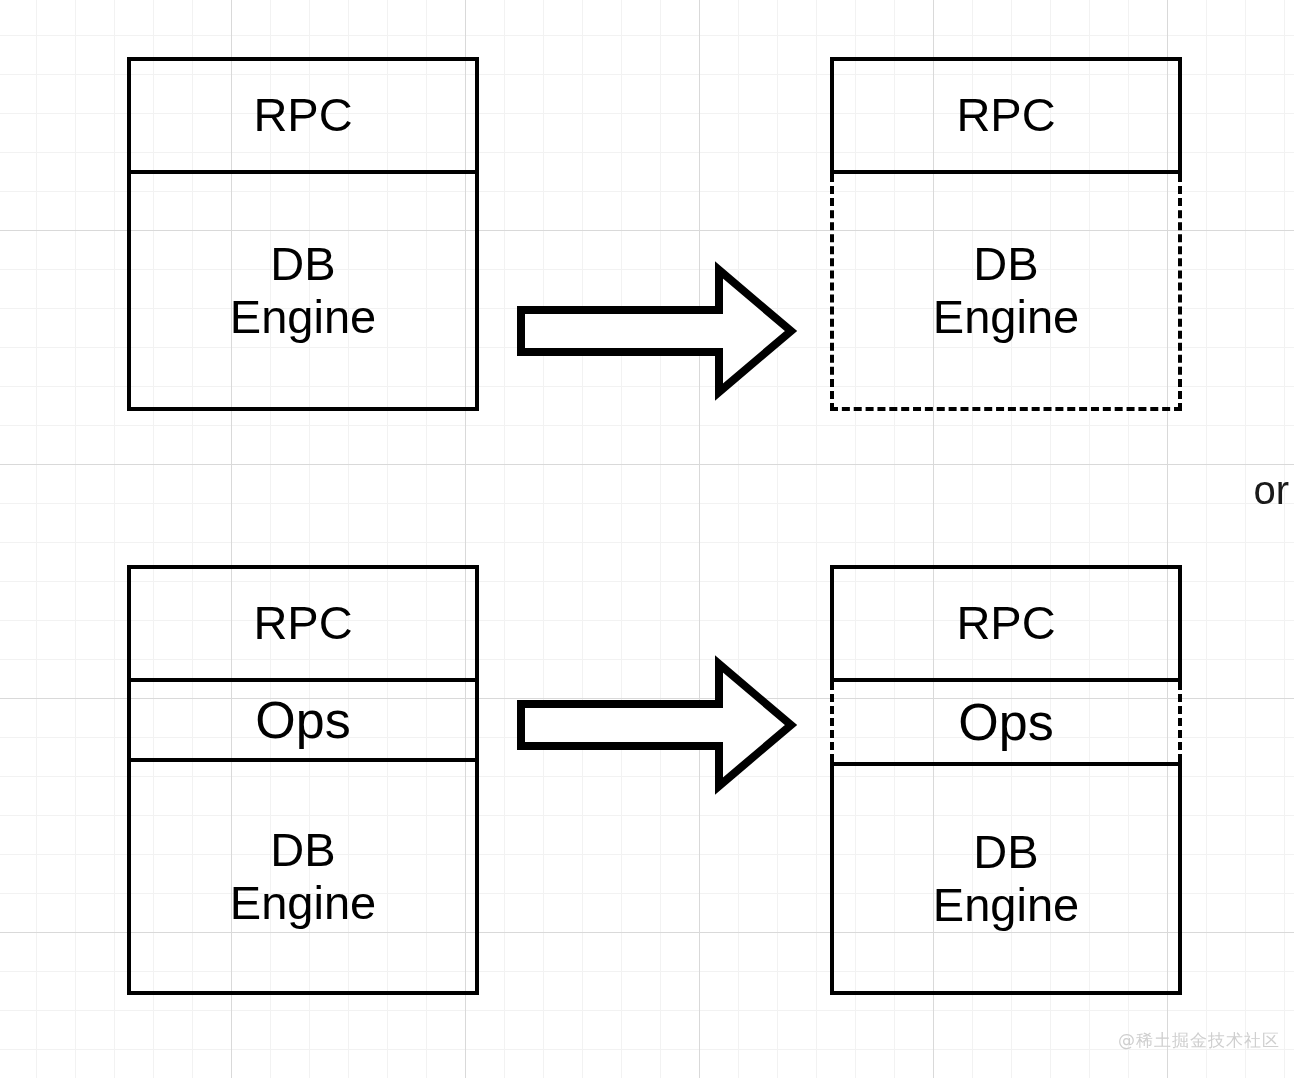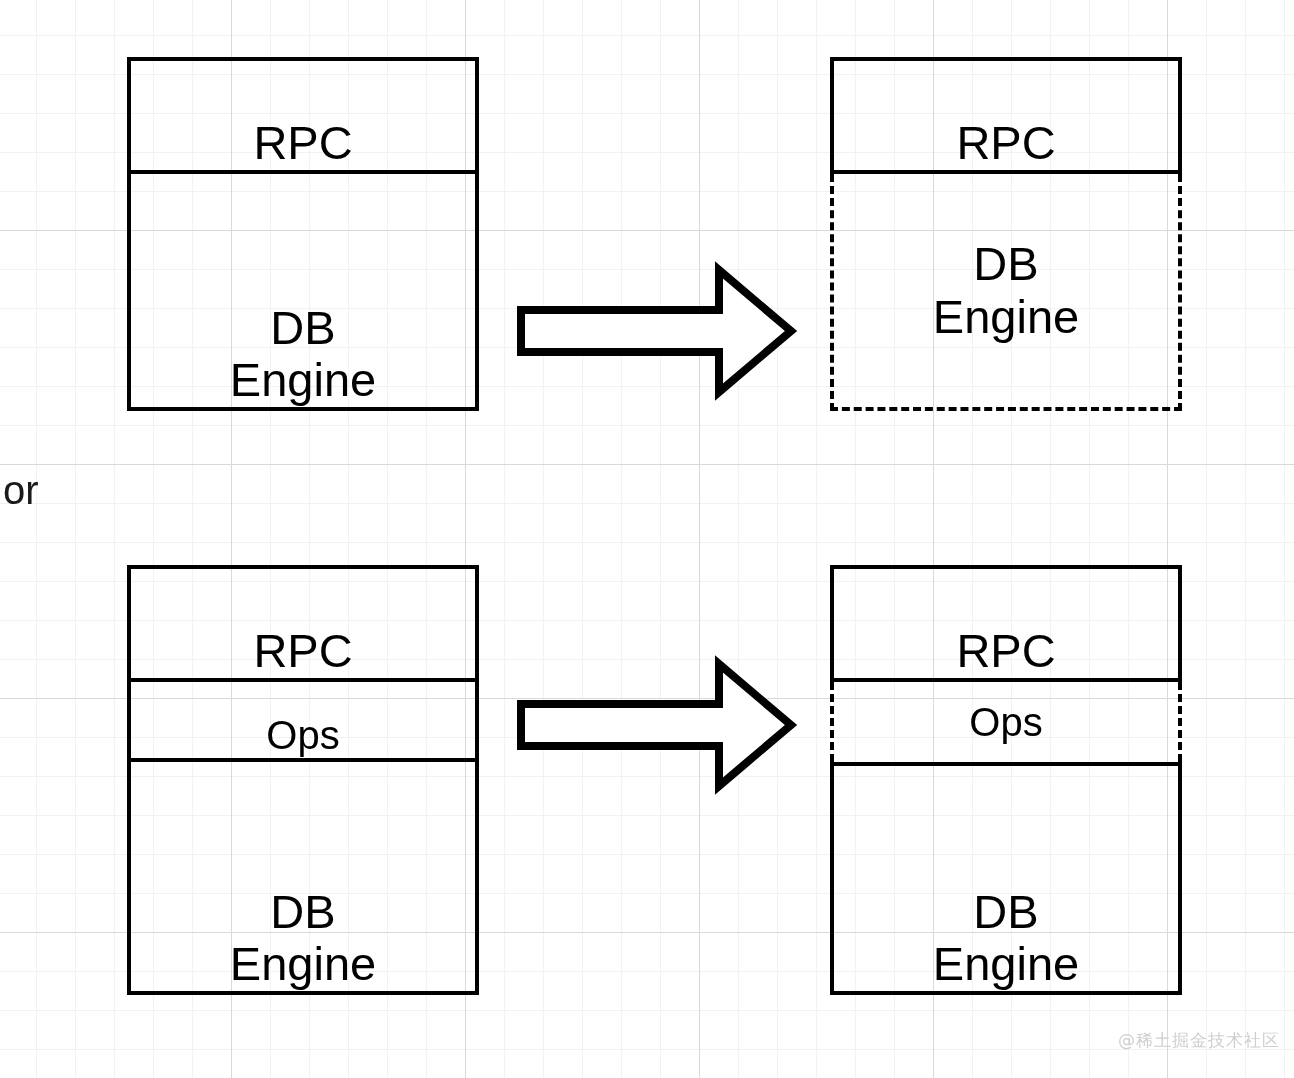--- a/index.html
+++ b/index.html
@@ -37,37 +37,36 @@
     justify-content: center;
     text-align: center;
     color: #000000;
     background: transparent;
     line-height: 1.12;
     white-space: pre-line;
   }
 
   .solid-box {
     border: 4px solid #000000;
-    align-items: flex-end;
   }
   .dashed-left   { border-left: 4px dashed #000000; }
   .dashed-right  { border-right: 4px dashed #000000; }
   .dashed-bottom { border-bottom: 4px dashed #000000; }
   .no-top    { border-top: 0; }
 
   .label-lg { font-size: 47px; }
-  .label-md { font-size: 40px; }
+  .label-md { font-size: 52px; }
 
   .or-text {
     position: absolute;
     font-size: 40px;
     color: #1a1a1a;
-    left: 3px;
+    left: 11px;
     width: 1278px;
-    text-align: left;
+    text-align: right;
   }
 
   .arrow {
     position: absolute;
   }
 
   .watermark {
     position: absolute;
     font-size: 17px;
     color: #cfcfcf;

